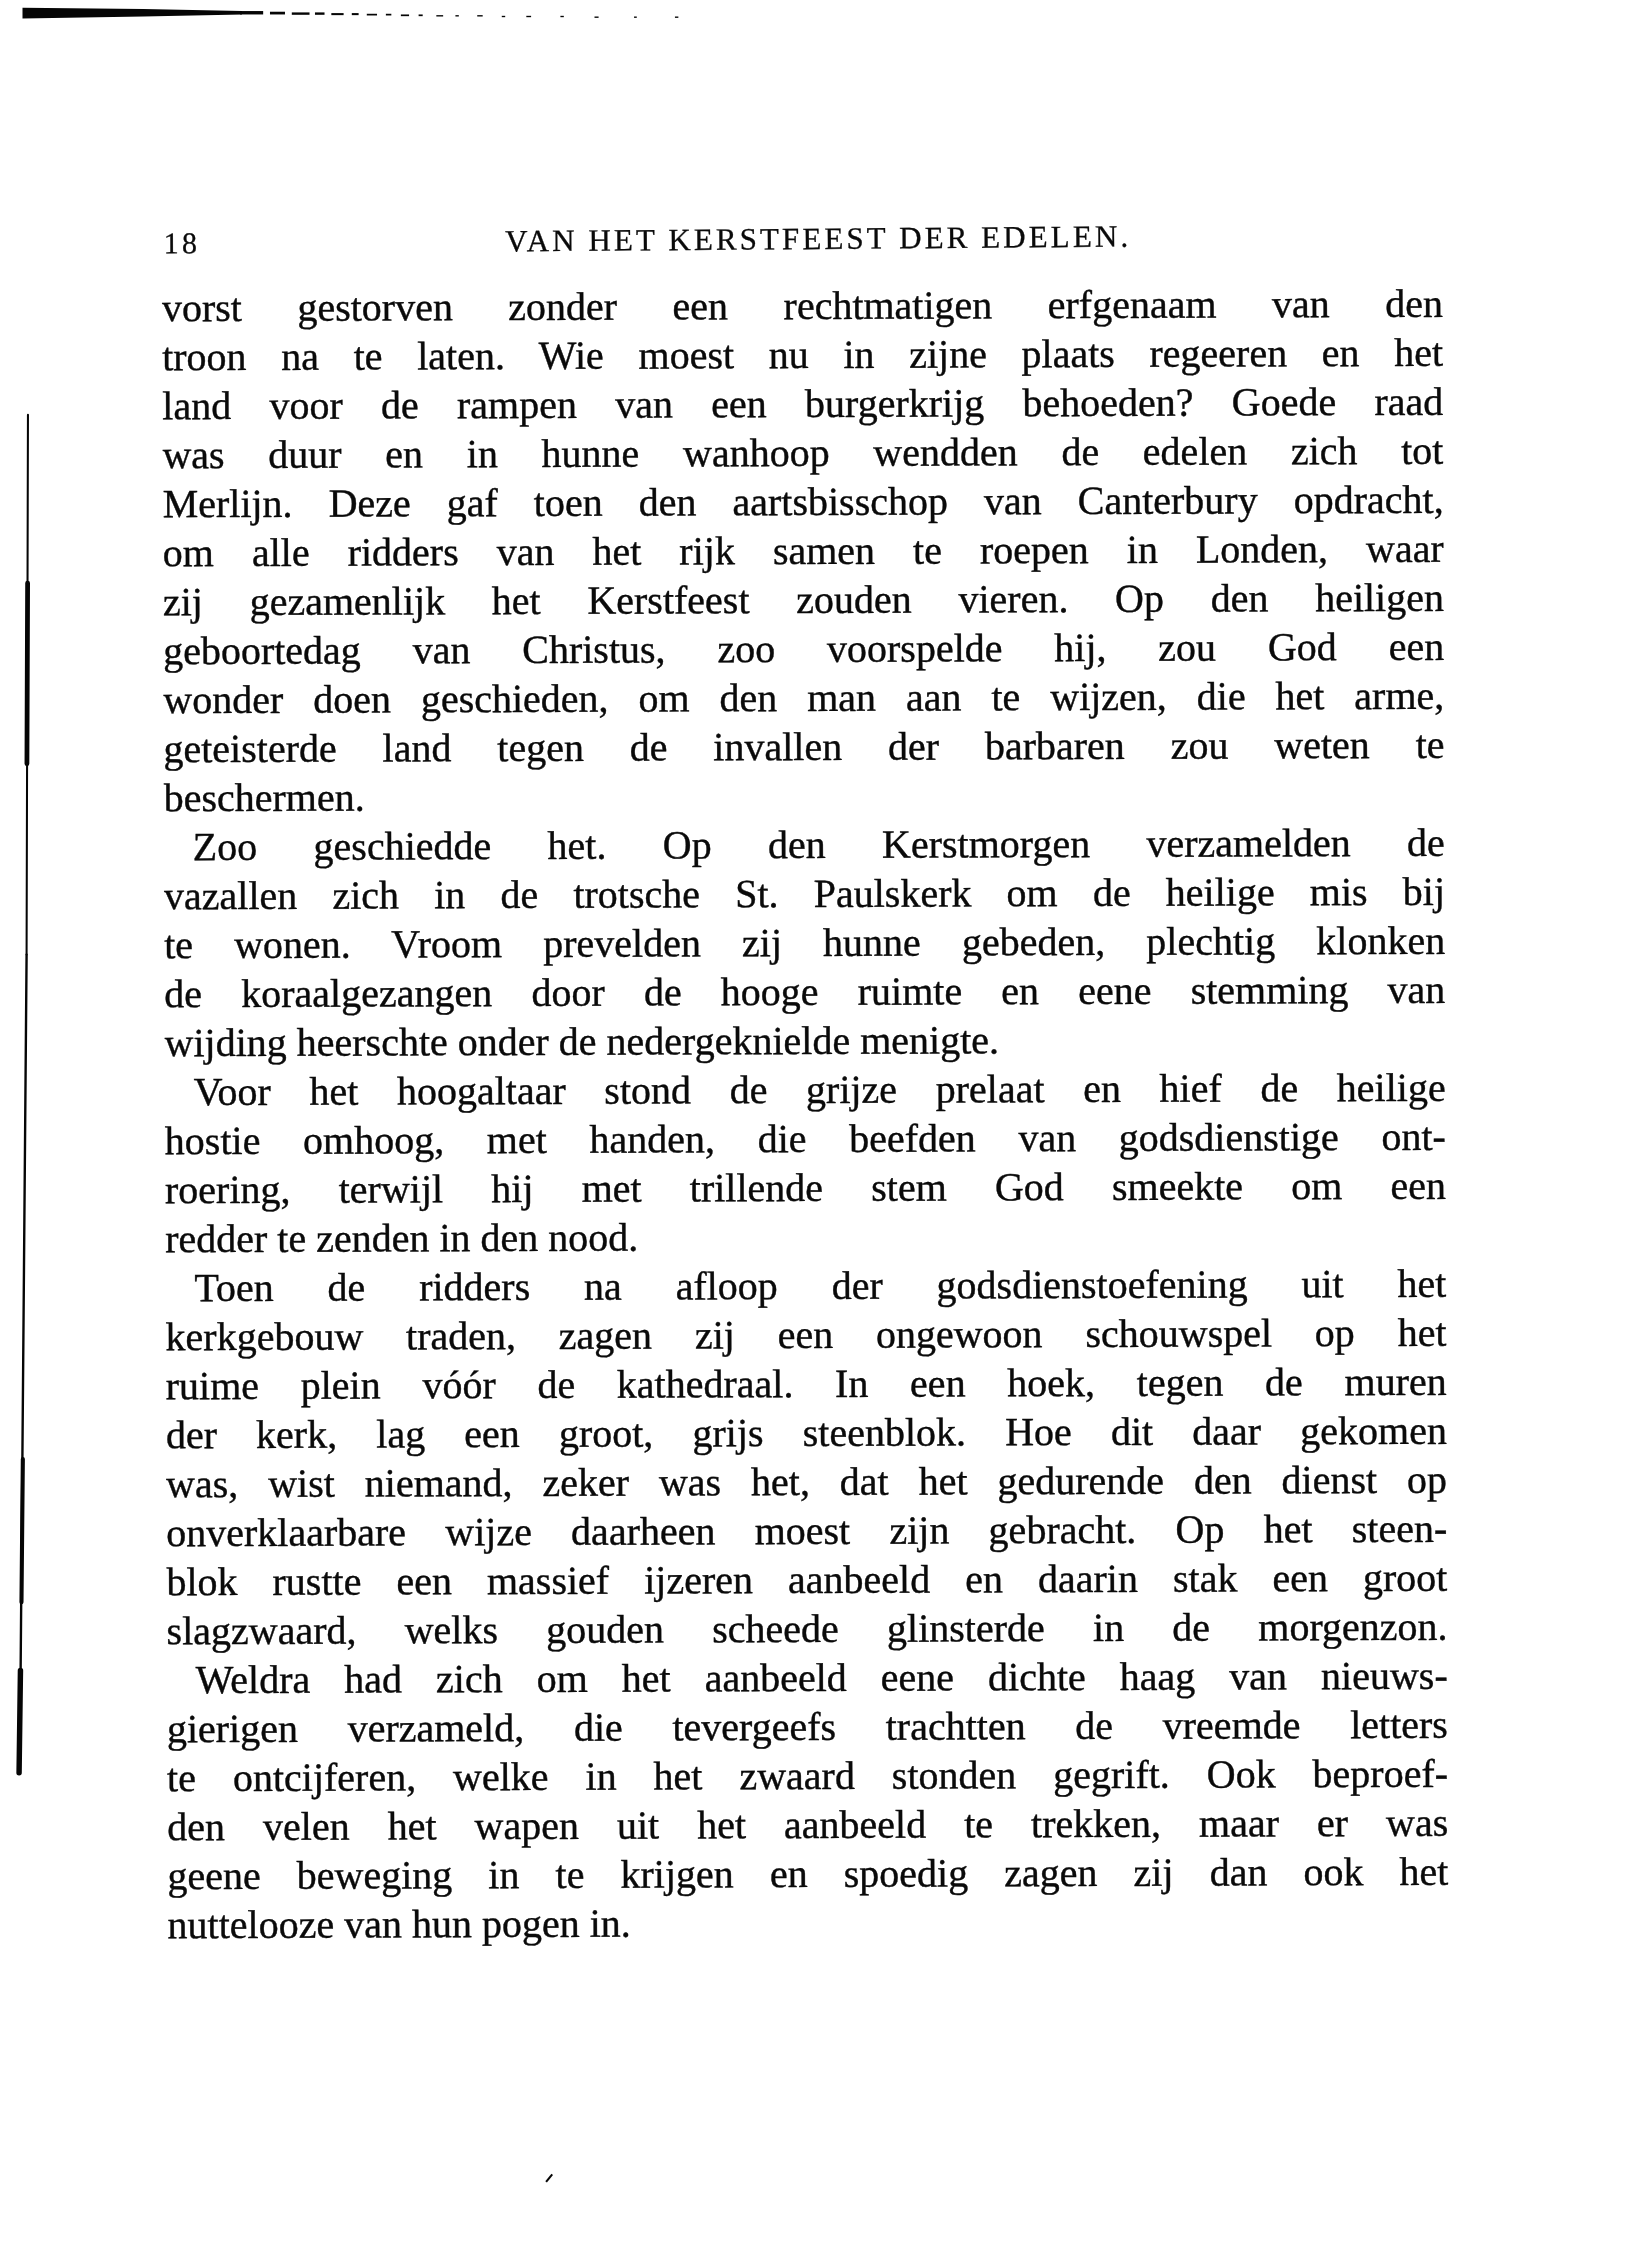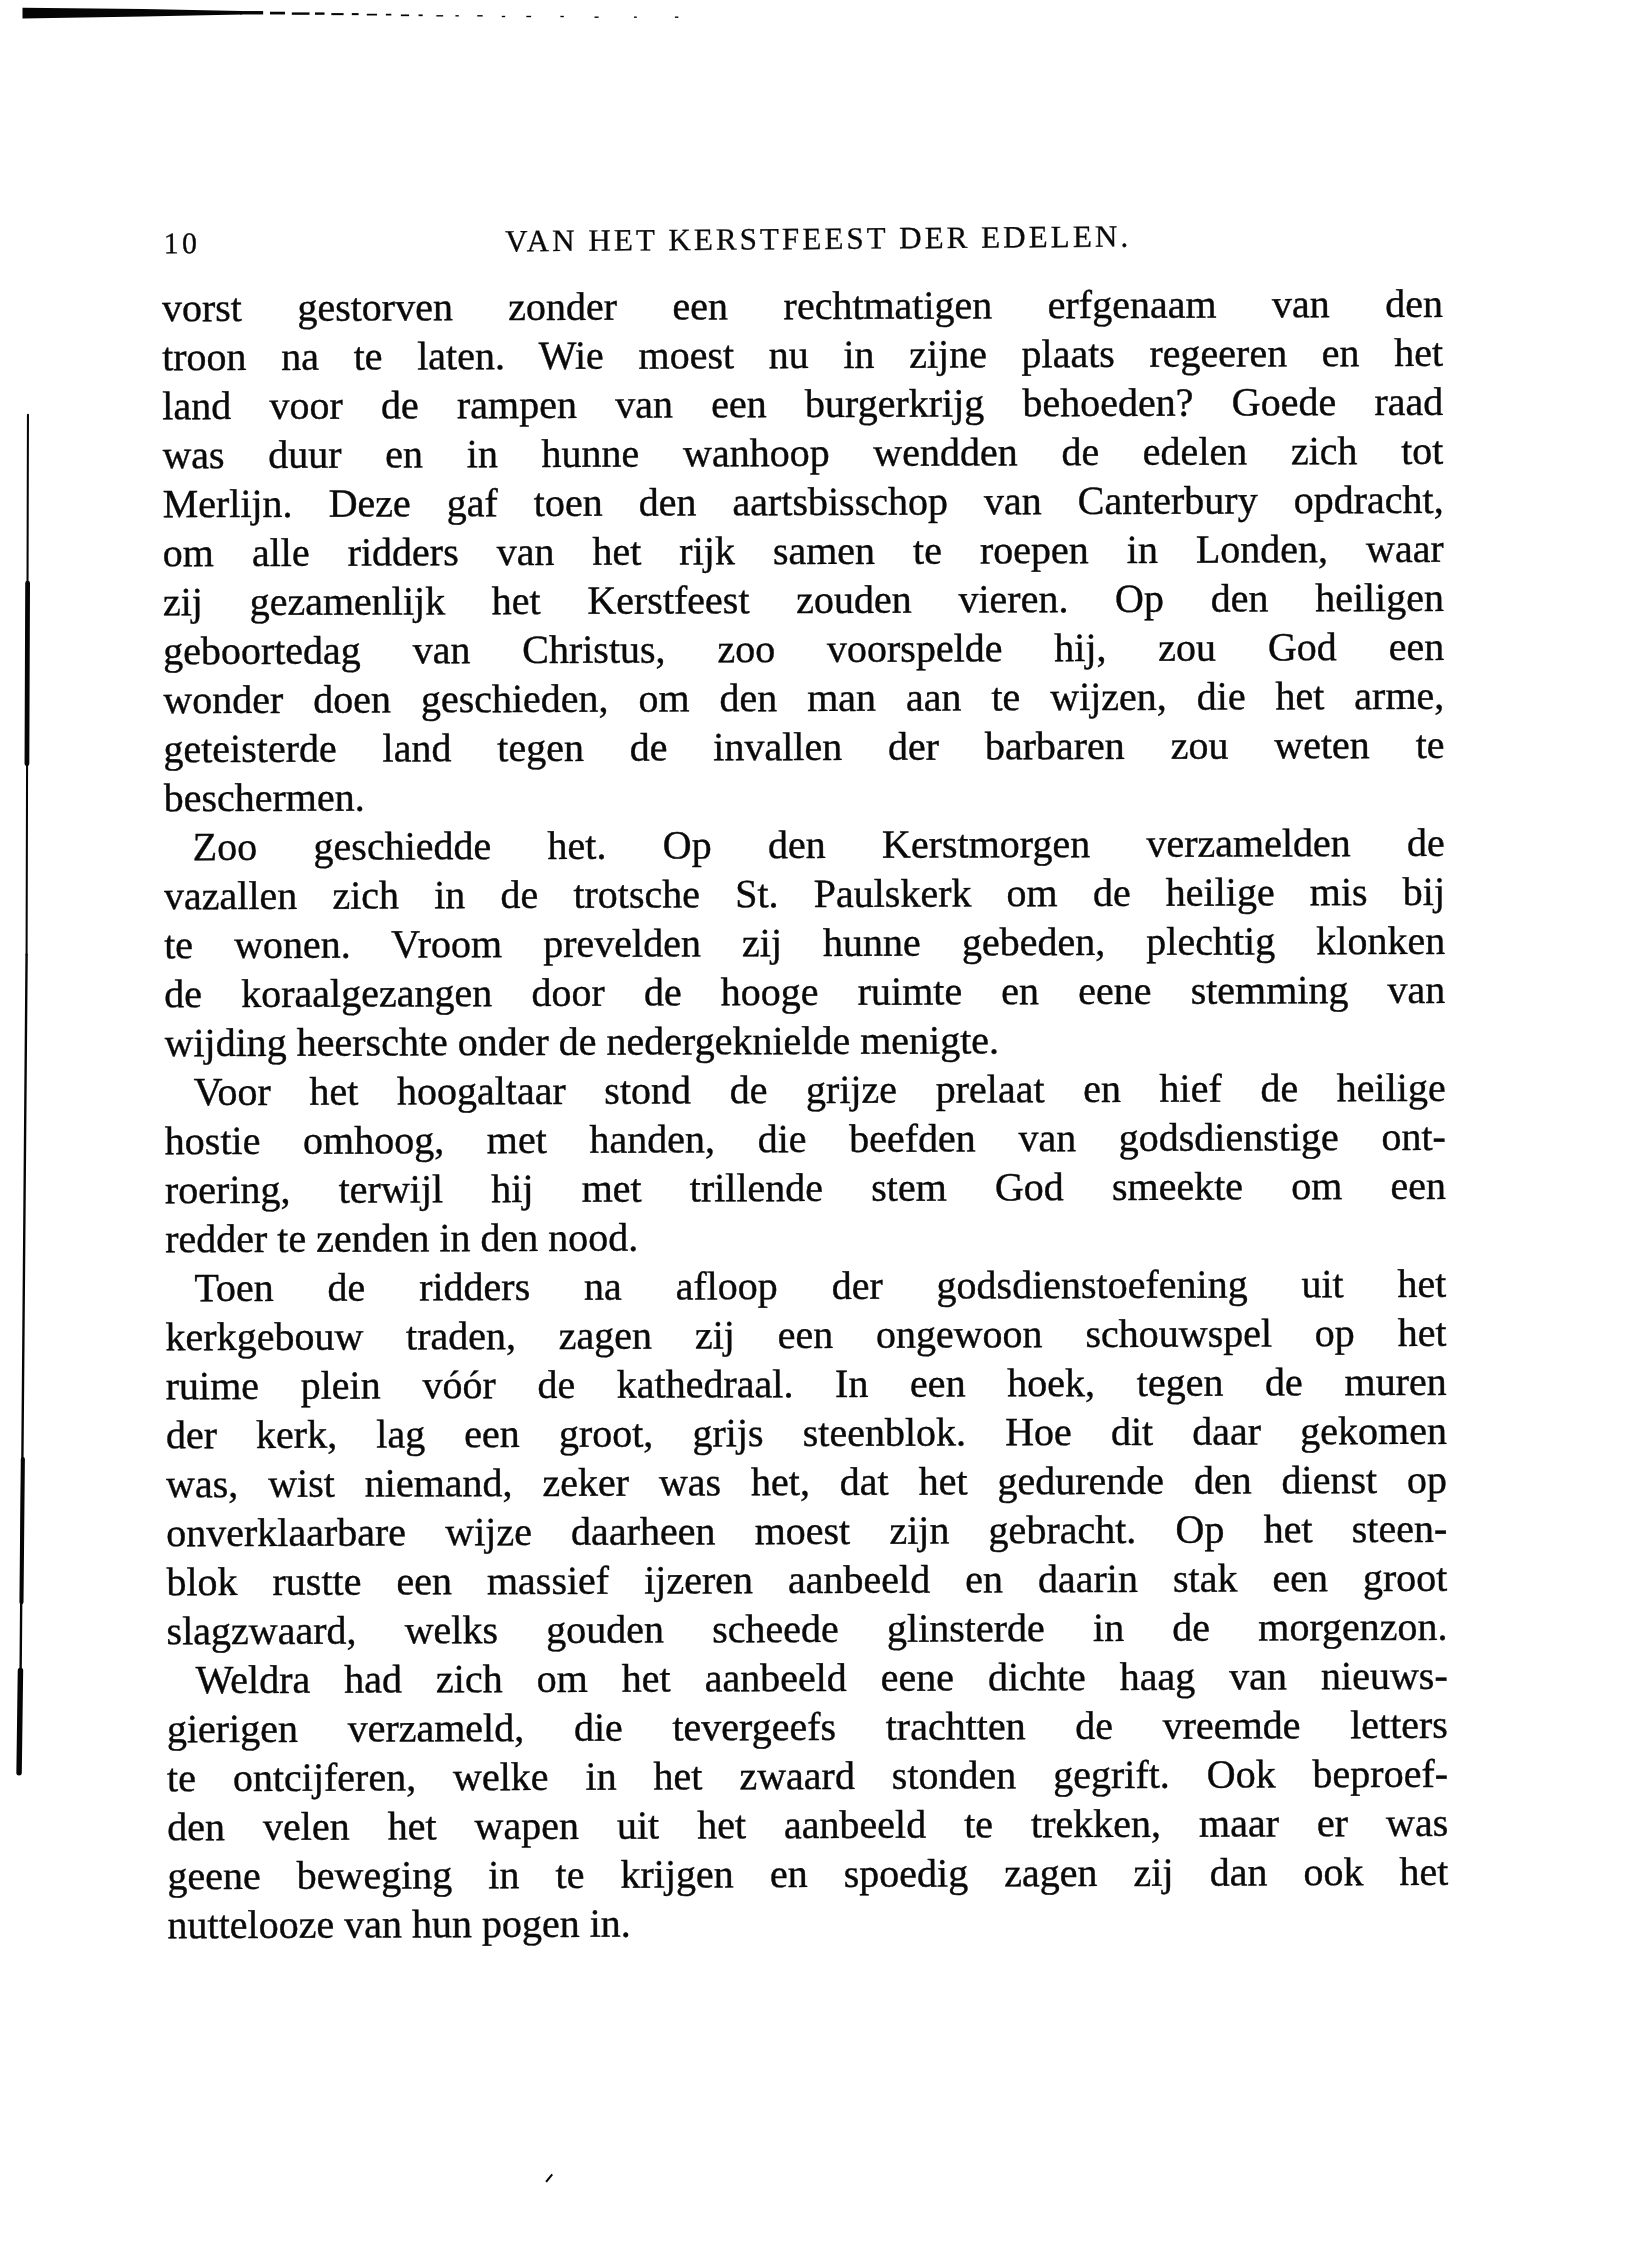--- a/index.html
+++ b/index.html
@@ -78,21 +78,21 @@
       <line x1="33.5" y1="2140" x2="31.5" y2="2350" stroke-width="6"></line>
       <line x1="30" y1="2450" x2="28" y2="2600" stroke-width="8"></line>
     </g>
 
     <g stroke="#050505">
       <line x1="801" y1="3200" x2="810" y2="3189" stroke-width="3"></line>
     </g>
   </svg>
 
   <div class="content">
-    <div class="pageno">10</div>
+    <div class="pageno">18</div>
     <div class="runhead">VAN HET KERSTFEEST DER EDELEN.</div>
     <div class="text-block">
         <div class="para">
           <div class="ln">vorst gestorven zonder een rechtmatigen erfgenaam van den</div>
           <div class="ln">troon na te laten. Wie moest nu in zijne plaats regeeren en het</div>
           <div class="ln">land voor de rampen van een burgerkrijg behoeden? Goede raad</div>
           <div class="ln">was duur en in hunne wanhoop wendden de edelen zich tot</div>
           <div class="ln">Merlijn. Deze gaf toen den aartsbisschop van Canterbury opdracht,</div>
           <div class="ln">om alle ridders van het rijk samen te roepen in Londen, waar</div>
           <div class="ln">zij gezamenlijk het Kerstfeest zouden vieren. Op den heiligen</div>

